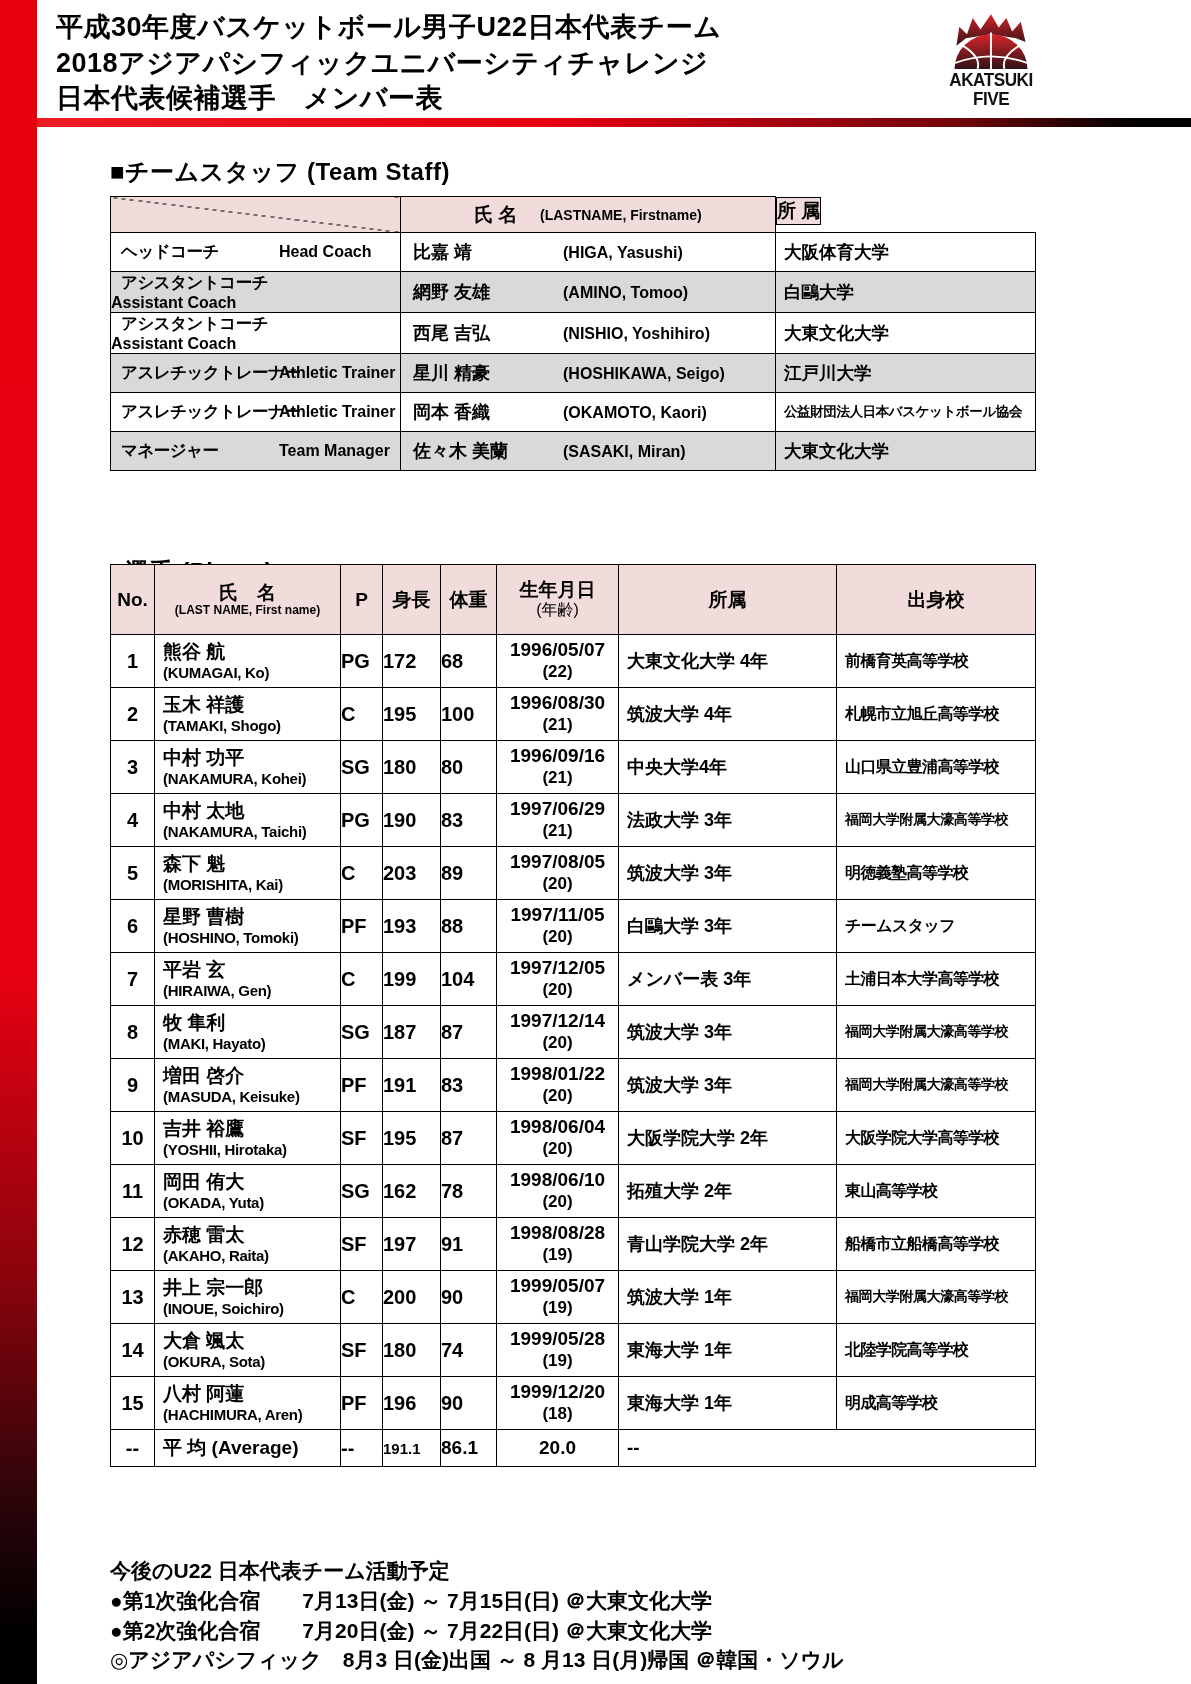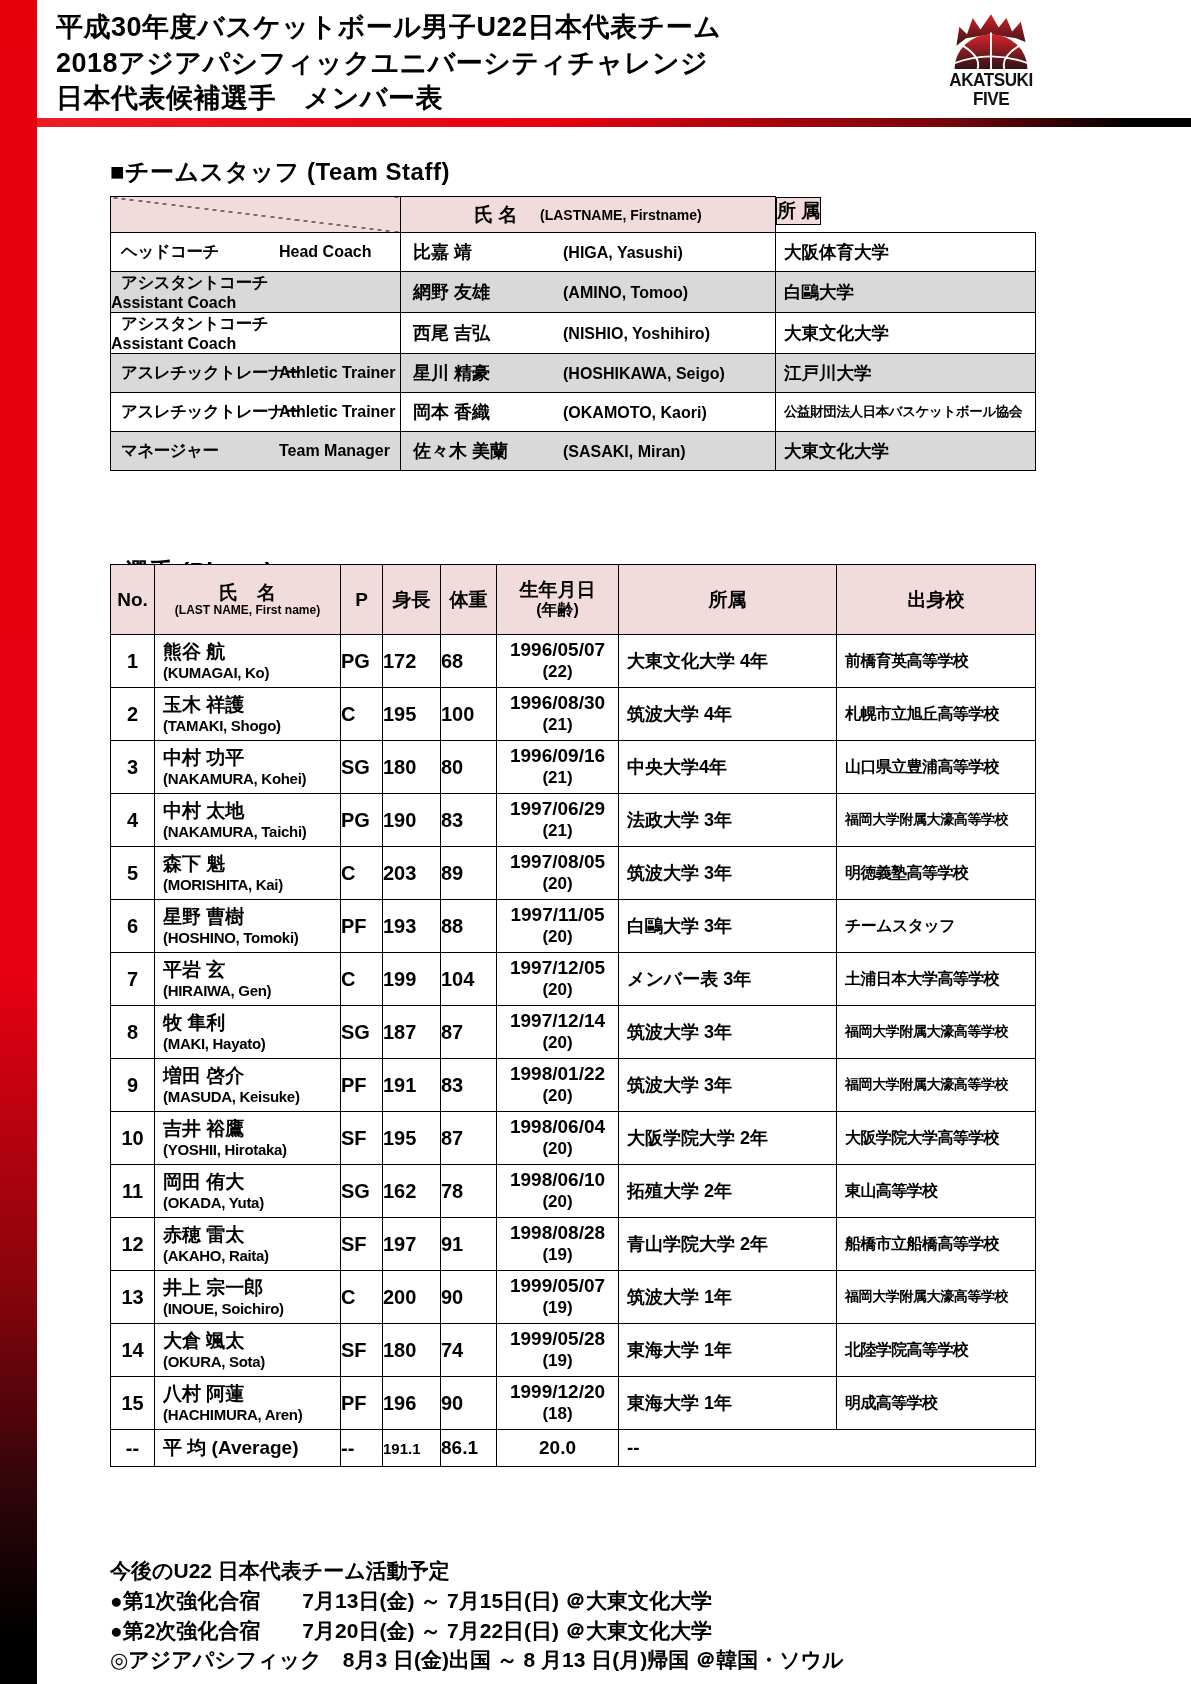--- a/index.html
+++ b/index.html
@@ -40,21 +40,21 @@
   .player-table tbody tr{height:53px}
   .player-table tbody tr.avg{height:37px}
 
   .diag{background-color:#f2dcdb;
     background-image:linear-gradient(to top right,rgba(0,0,0,0) 49.6%,#000 49.6%,#000 50.3%,rgba(0,0,0,0) 50.3%)}
 
   .hdr-big{font-size:19px;font-weight:bold;display:inline-block;vertical-align:middle}
   .hdr-sub{font-size:14px;font-weight:bold;display:inline-block;vertical-align:middle;margin-left:18px}
   .ph-big{font-size:19px;font-weight:bold;line-height:1.15}
   .ph-sub{font-size:12px;font-weight:bold;line-height:1.15}
-  .ph-sub2{font-size:16px;font-weight:bold;line-height:1.15}
+  .ph-sub2{font-size:16px;font-weight:normal;line-height:1.15}
   th.center,td.center{vertical-align:middle}
 
   
   .srole{vertical-align:middle}
   .srole .jp{display:inline-block;width:168px;padding-left:10px;font-size:16.5px;font-weight:bold;letter-spacing:-.5px;white-space:nowrap}
   .srole .en{display:inline-block;font-size:16px;font-weight:bold;white-space:nowrap}
   .sname{vertical-align:middle}
   .sname .jp{display:inline-block;width:162px;padding-left:12px;font-size:18px;font-weight:bold;white-space:nowrap}
   .sname .en{display:inline-block;font-size:16px;font-weight:bold;white-space:nowrap}
   .saff{vertical-align:middle;padding-left:8px;font-size:17.5px;font-weight:bold;white-space:nowrap}

